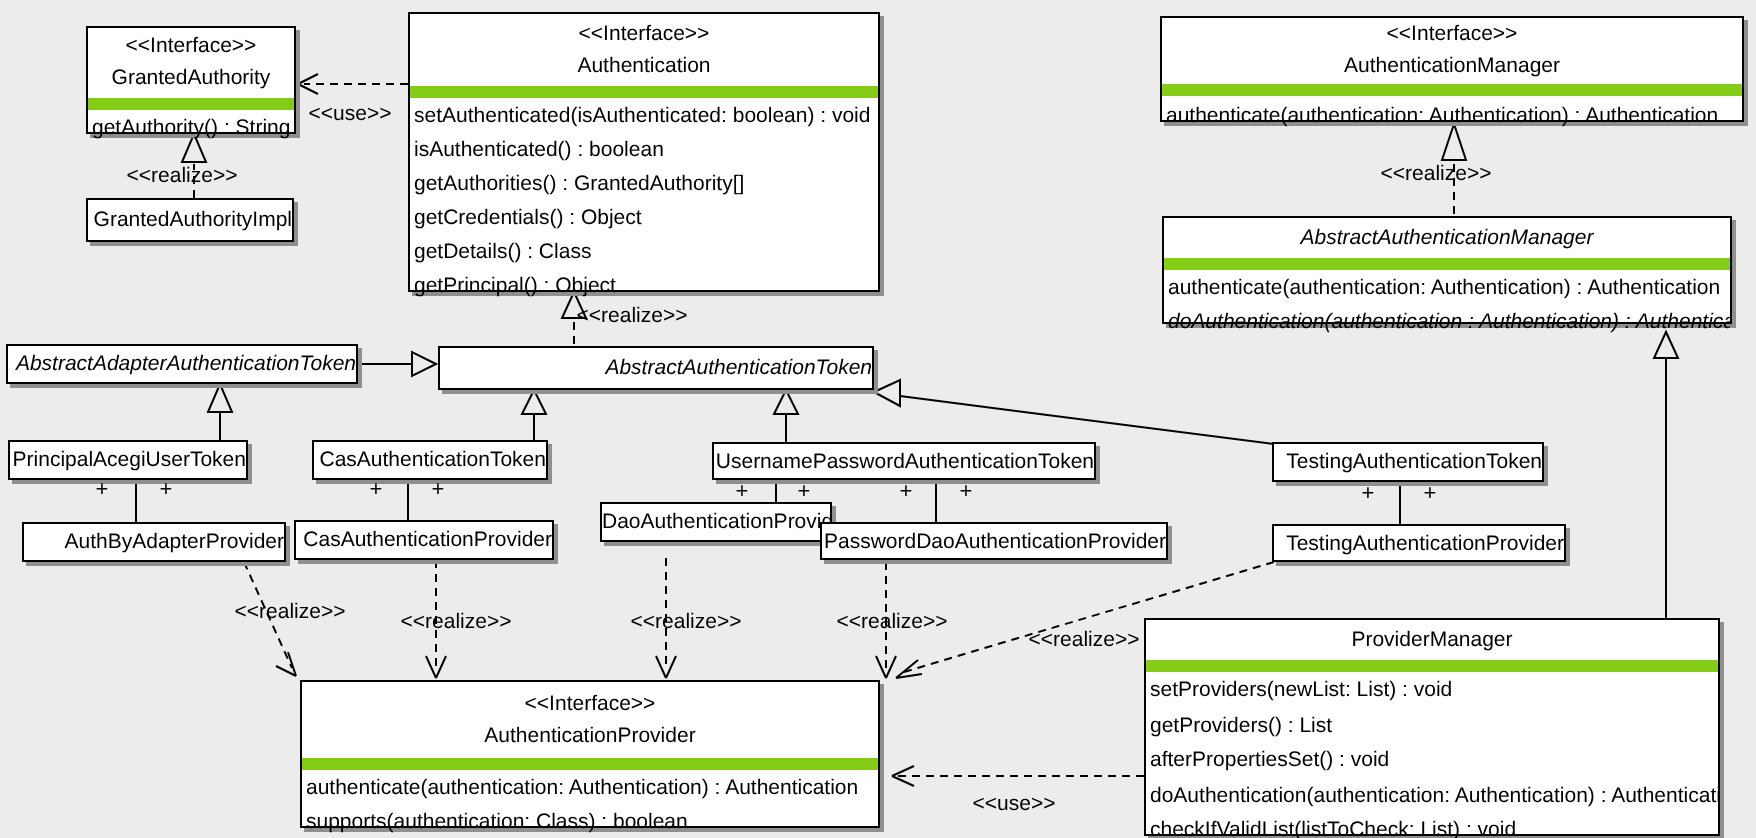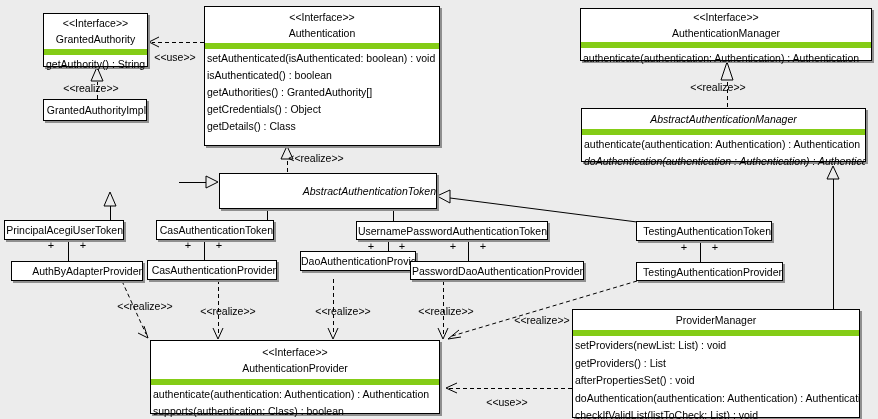--- a/index.html
+++ b/index.html
@@ -131,20 +131,21 @@
     <div class="title" style="height:36px">
       <div class="stereo">&lt;&lt;Interface&gt;&gt;</div>
       <div class="cname">Authentication</div>
     </div>
     <div class="methods">
       <div class="method">setAuthenticated(isAuthenticated: boolean) : void</div>
       <div class="method">isAuthenticated() : boolean</div>
       <div class="method">getAuthorities() : GrantedAuthority[]</div>
       <div class="method">getCredentials() : Object</div>
       <div class="method">getDetails() : Class</div>
+      <div class="method">getPrincipal() : Object</div>
     </div>
   </div>
 
   <div class="box" style="left:580px;top:8px;width:292px;height:53px">
     <div class="title" style="height:33px">
       <div class="stereo">&lt;&lt;Interface&gt;&gt;</div>
       <div class="cname">AuthenticationManager</div>
     </div>
     <div class="methods lh18">
       <div class="method">authenticate(authentication: Authentication) : Authentication</div>
@@ -154,22 +155,27 @@
   <div class="box abstract lh165" style="left:581px;top:108px;width:285px;height:54px">
     <div class="title" style="height:20px">
       <div class="cname">AbstractAuthenticationManager</div>
     </div>
     <div class="methods">
       <div class="method">authenticate(authentication: Authentication) : Authentication</div>
       <div class="method italic">doAuthentication(authentication : Authentication) : Authentication</div>
     </div>
   </div>
 
-
-  <div class="box name-only abstract" style="left:219px;top:173px;width:218px;height:36px">
+  <div class="box name-only abstract" style="left:3px;top:172px;width:176px;height:20px">
+    <div class="title">
+        <div class="cname">AbstractAdapterAuthenticationToken</div>
+      </div>
+  </div>
+
+  <div class="box name-only abstract" style="left:219px;top:173px;width:218px;height:22px">
     <div class="title">
         <div class="cname">AbstractAuthenticationToken</div>
       </div>
   </div>
 
   <div class="box name-only" style="left:4px;top:220px;width:120px;height:20px">
     <div class="title">
         <div class="cname">PrincipalAcegiUserToken</div>
       </div>
   </div>

